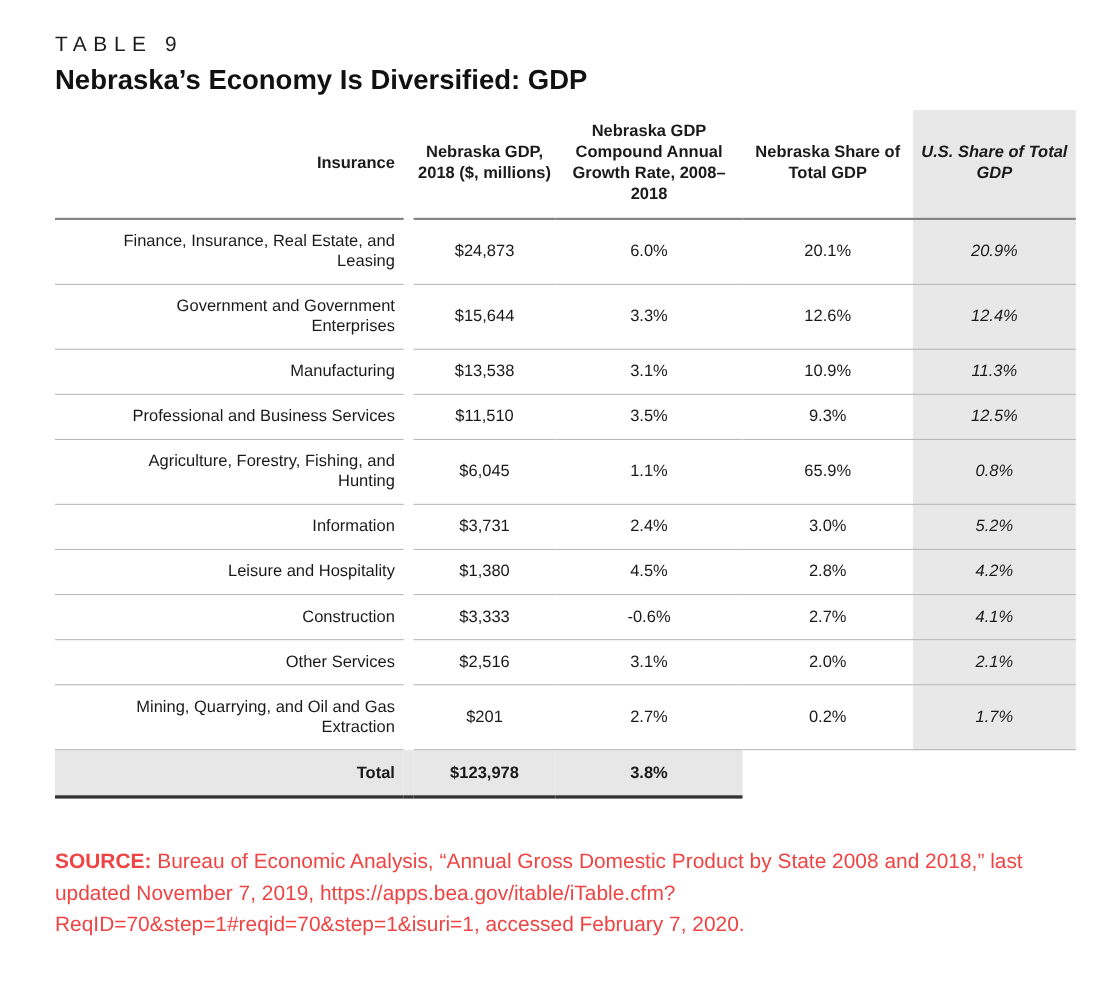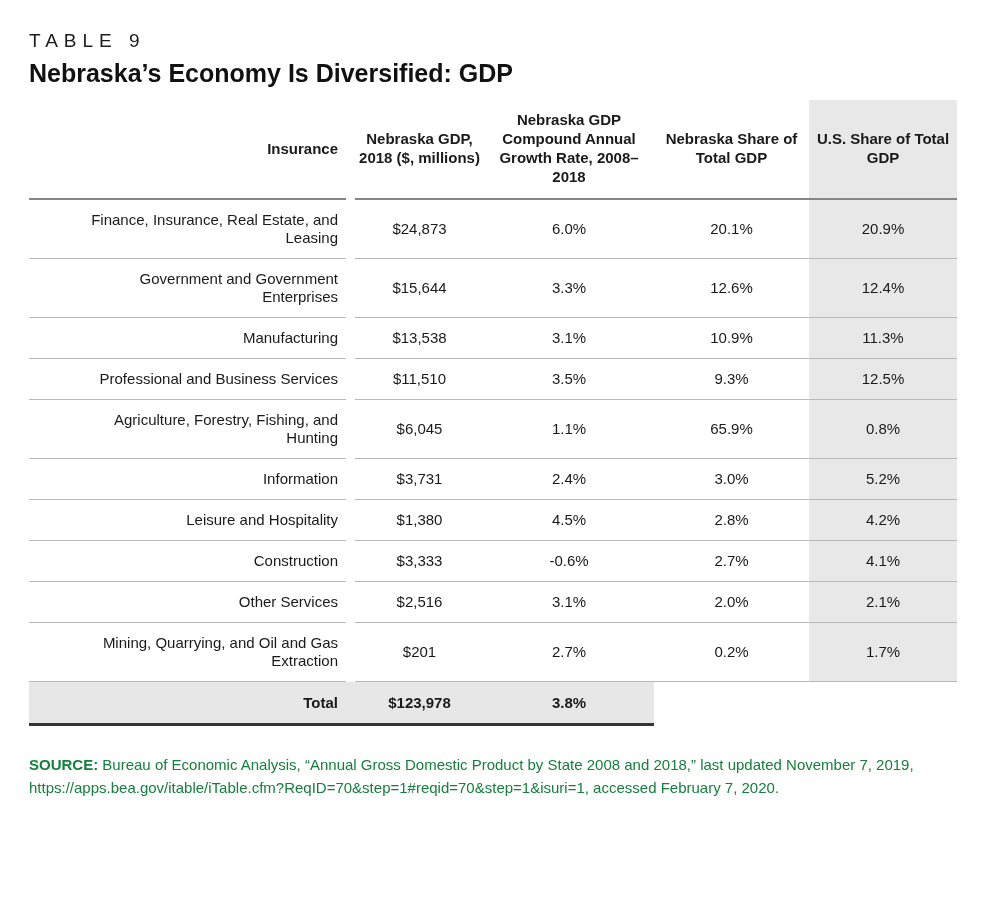--- a/index.html
+++ b/index.html
@@ -6,21 +6,21 @@
     margin: 0;
     padding: 0;
     background: #ffffff;
     color: #1a1a1a;
     font-family: "Liberation Sans", sans-serif;
   }
   .page {
     width: 1000px;
     height: 915px;
     box-sizing: border-box;
-    padding: 30px 35px 0 29px;
+    padding: 30px 35px 0 50px;
     overflow: hidden;
     background: #ffffff;
   }
   .table-label {
     font-size: 19px;
     font-weight: 500;
     letter-spacing: 6px;
     color: #1c1c1c;
   }
   .table-title {
@@ -55,20 +55,21 @@
   thead th.h-industry {
     text-align: right;
     padding-right: 8px;
   }
   thead th.h-gap {
     border-bottom: none;
     padding: 0;
   }
   td.us-share-cell, thead th.h-usshare {
     background: #e8e8e8;
+    font-style: italic;
   }
   tbody td {
     border-bottom: 1px solid #b9b9b9;
     text-align: center;
     vertical-align: middle;
     line-height: 18px;
     padding: 11px 4px;
   }
   tbody td.industry-cell {
     text-align: right;
@@ -90,25 +91,25 @@
   tfoot td.industry-cell {
     text-align: right;
     padding-right: 8px;
   }
   tfoot td.gap-cell { padding: 0; }
   tfoot td.empty-cell {
     background: transparent;
     border-bottom: none;
   }
   .source {
-    margin-top: 28px;
+    margin-top: 44px;
     width: 926px;
-    font-size: 15px;
+    font-size: 19px;
     line-height: 1.5;
-    color: #15803d;
+    color: #ef4444;
   }
   .source .source-label { font-weight: bold; }
 </style>
 </head>
 <body>
 
 <div class="page">
 
   <div class="table-label">TABLE 9</div>
   <h1 class="table-title">Nebraska’s Economy Is Diversified: GDP</h1>

